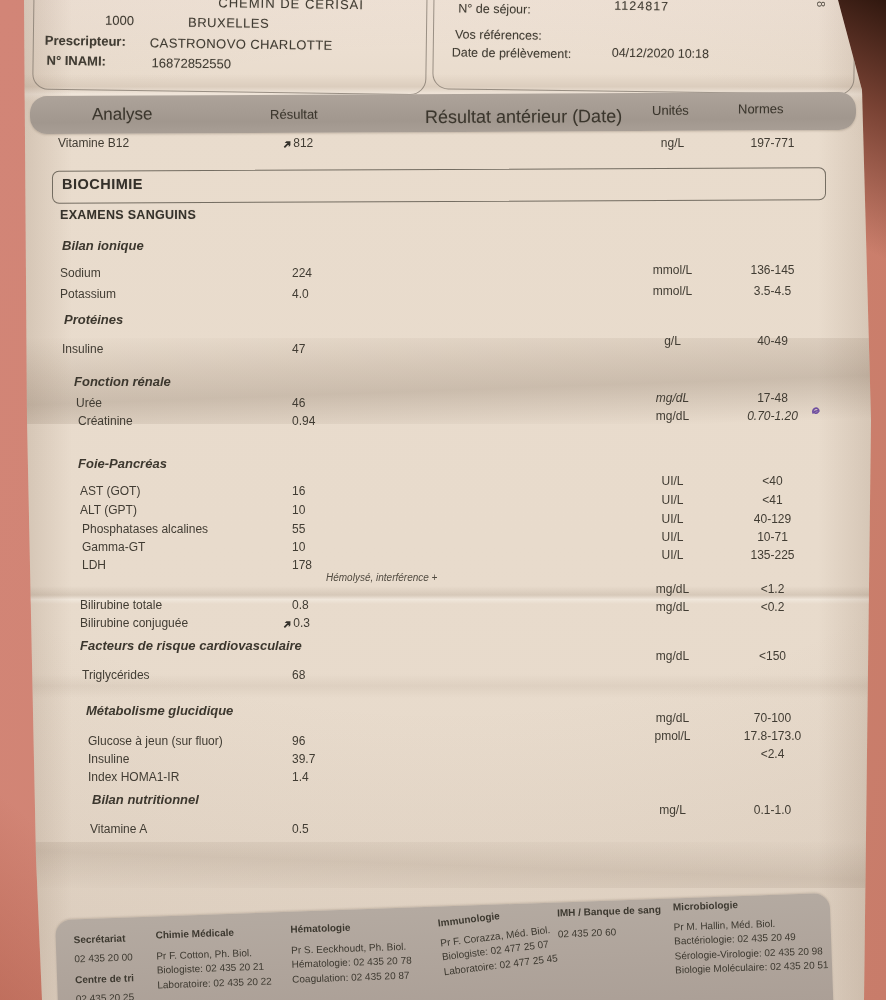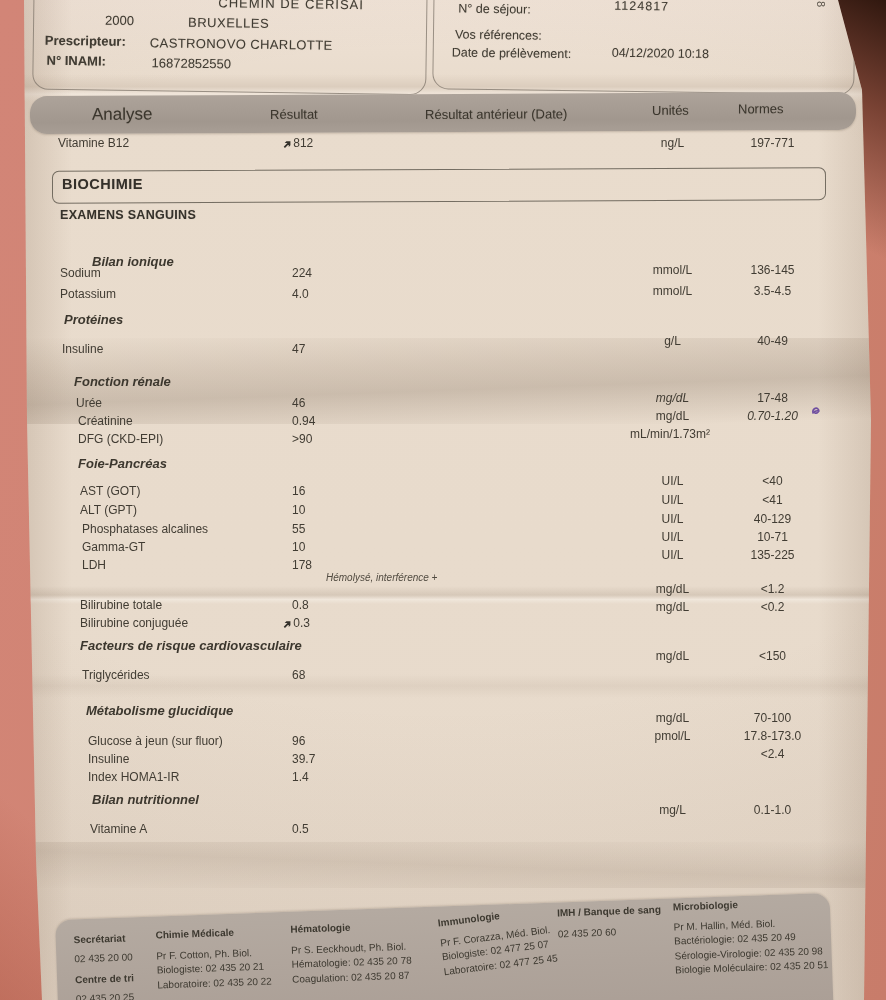--- a/index.html
+++ b/index.html
@@ -73,56 +73,56 @@
     <div class="shade cr4"></div>
     <div class="shade cr5"></div>
     <div class="crL"></div>
     <div class="crR"></div>
 
     <div style="position:absolute; inset:0; transform:rotate(0.8deg); transform-origin:60px 30px;">
       <div class="hbox" style="left:33px; top:-46px; width:392px; height:134px;"></div>
       <div class="hbox" style="left:433px; top:-50px; width:420px; height:132px;"></div>
 
       <div class="t" style="left:218px; top:-7px; font-size:13px; letter-spacing:1px;">CHEMIN DE CERISAI</div>
-      <div class="t" style="left:105px; top:12px; font-size:13px;">2000</div>
+      <div class="t" style="left:105px; top:12px; font-size:13px;">1000</div>
       <div class="t" style="left:188px; top:13px; font-size:13px; letter-spacing:0.5px;">BRUXELLES</div>
       <div class="t b" style="left:45px; top:33px; font-size:13px;">Prescripteur:</div>
       <div class="t" style="left:150px; top:34px; font-size:13px; letter-spacing:0.4px;">CASTRONOVO CHARLOTTE</div>
       <div class="t b" style="left:47px; top:53px; font-size:13px;">N° INAMI:</div>
       <div class="t" style="left:152px; top:54px; font-size:13px;">16872852550</div>
 
       <div class="t" style="left:458px; top:-4px; font-size:12.5px;">N° de séjour:</div>
       <div class="t" style="left:614px; top:-9px; font-size:12.5px; letter-spacing:1px;">1124817</div>
       <div class="t" style="left:455px; top:22px; font-size:12.5px;">Vos références:</div>
       <div class="t" style="left:452px; top:40px; font-size:12.5px;">Date de prélèvement:</div>
       <div class="t" style="left:612px; top:38px; font-size:12.5px;">04/12/2020 10:18</div>
     </div>
 
     <div class="pagemark">8</div>
 
     <div class="bar">
       <div class="t b" style="left:62px; top:9px; font-size:17px; font-weight:normal;">Analyse</div>
       <div class="t" style="left:240px; top:12px; font-size:13px;">Résultat</div>
-      <div class="t" style="left:395px; top:13px; font-size:13px;">Résultat antérieur (Date)</div>
+      <div class="t" style="left:395px; top:13px; font-size:18px;">Résultat antérieur (Date)</div>
       <div class="t" style="left:622px; top:10px; font-size:13px;">Unités</div>
       <div class="t" style="left:708px; top:9px; font-size:13px;">Normes</div>
     </div>
 
     <div class="row" style="top:136px;">
       <span class="rl" style="left:58px;">Vitamine B12</span>
       <span class="rv" style="left:282px;"><span class="flag"></span><span>812</span></span>
       <span class="ru">ng/L</span>
       <span class="rn">197-771</span>
     </div>
 
     <div class="biobox"></div>
     <div class="t b" style="left:62px; top:176px; font-size:14.5px; letter-spacing:0.5px; color:#34302a;">BIOCHIMIE</div>
     <div class="t b" style="left:60px; top:208px; font-size:12.5px; letter-spacing:0.3px; color:#36322b;">EXAMENS SANGUINS</div>
 
-    <div class="sec" style="left:62px; top:254px;margin-left:30px;">Bilan ionique</div>
+    <div class="sec" style="left:62px; top:238px;">Bilan ionique</div>
     <div class="row" style="top:266px; --us:-3px;">
       <span class="rl" style="left:60px">Sodium</span>
       <span class="rv">224</span>
       <span class="ru">mmol/L</span>
       <span class="rn">136-145</span>
     </div>
     <div class="row" style="top:287px; --us:-3px;">
       <span class="rl" style="left:60px">Potassium</span>
       <span class="rv">4.0</span>
       <span class="ru">mmol/L</span>
@@ -143,26 +143,20 @@
       <span class="rv">46</span>
       <span class="ru" style="font-style:italic;">mg/dL</span>
       <span class="rn" style="">17-48</span>
     </div>
     <div class="row" style="top:414px; --us:-5px;">
       <span class="rl" style="left:78px">Créatinine</span>
       <span class="rv">0.94</span>
       <span class="ru">mg/dL</span>
       <span class="rn" style="font-style:italic;">0.70-1.20</span>
     </div>
-    <div class="row" style="top:432px; --us:-5px;">
-      <span class="rl" style="left:78px">DFG (CKD-EPI)</span>
-      <span class="rv">&gt;90</span>
-      <span class="ru" style="width:140px; left:600px;">mL/min/1.73m²</span>
-      <span class="rn"></span>
-    </div>
 
     <div class="sec" style="left:78px; top:456px;">Foie-Pancréas</div>
     <div class="row" style="top:484px; --us:-10px;">
       <span class="rl" style="left:80px">AST (GOT)</span>
       <span class="rv">16</span>
       <span class="ru">UI/L</span>
       <span class="rn">&lt;40</span>
     </div>
     <div class="row" style="top:503px; --us:-10px;">
       <span class="rl" style="left:80px">ALT (GPT)</span>

